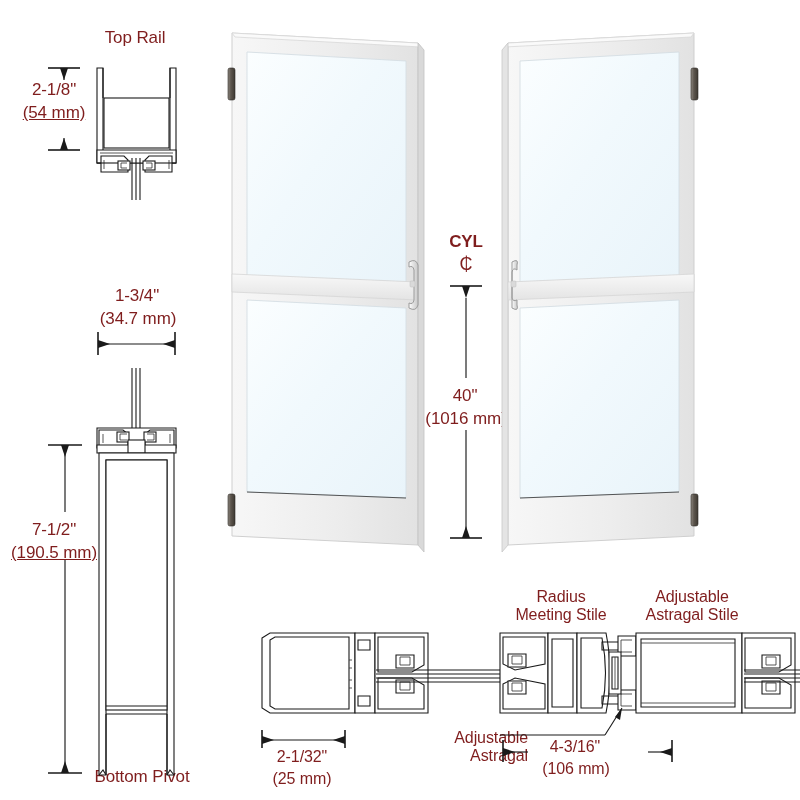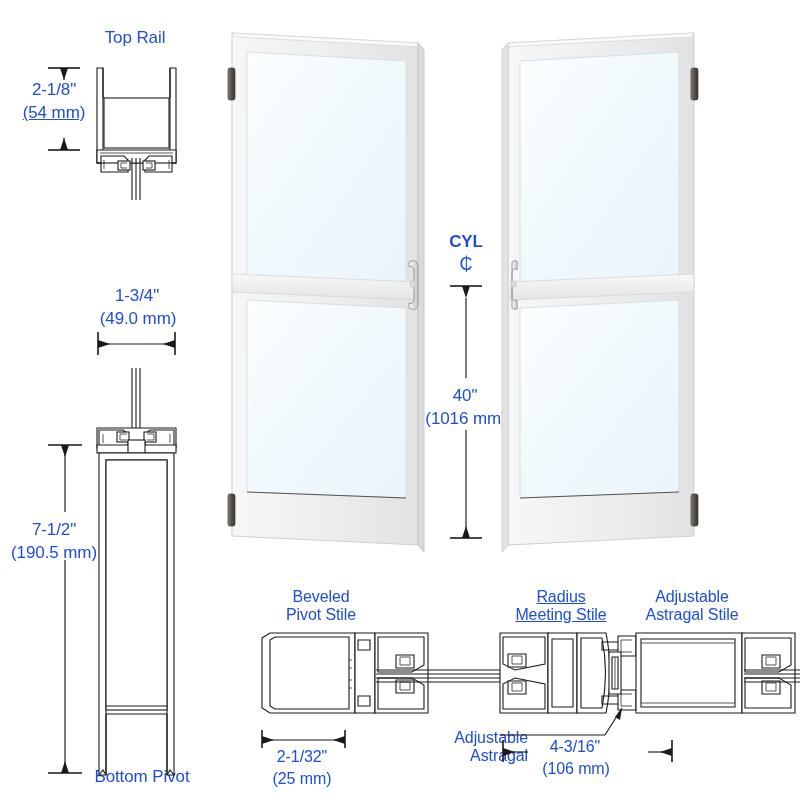--- a/index.html
+++ b/index.html
@@ -8,21 +8,21 @@
     background:#ffffff;
     font-family:"Liberation Sans", sans-serif;
     color:#1a1a1a;
     overflow:hidden;
     position:relative;
   }
   #stage{position:absolute;left:0;top:0;width:800px;height:800px;}
   .lbl{
     position:absolute;
     font-family:"Liberation Sans", sans-serif;
-    color:#1d4ed8;
+    color:#7f1d1d;
     white-space:pre;
     text-align:center;
     line-height:1.12;
     letter-spacing:-0.1px;
   }
   .lbl.t17{font-size:17px;}
   .lbl.t16{font-size:16px;}
   svg{position:absolute;left:0;top:0;}
   .ln{stroke:#1a1a1a;stroke-width:1.1;fill:none;}
   .thin{stroke:#3a3a3a;stroke-width:0.85;fill:none;}
@@ -35,37 +35,35 @@
 <body>
 
 <div id="stage">
 
   <div class="lbl t17" style="left:80px;top:28px;width:110px;">Top Rail</div>
 
   <div class="lbl t17" style="left:14px;top:80px;width:80px;">2-1/8"</div>
   <div class="lbl t17" style="left:8px;top:103px;width:92px;text-decoration:underline;">(54 mm)</div>
 
   <div class="lbl t17" style="left:97px;top:286px;width:80px;">1-3/4"</div>
-  <div class="lbl t17" style="left:86px;top:309px;width:104px;">(49.0 mm)</div>
+  <div class="lbl t17" style="left:86px;top:309px;width:104px;">(34.7 mm)</div>
 
   <div class="lbl t17" style="left:14px;top:520px;width:80px;">7-1/2"</div>
-  <div class="lbl t17" style="left:0px;top:543px;width:108px;">(190.5 mm)</div>
+  <div class="lbl t17" style="left:0px;top:543px;width:108px;text-decoration:underline;">(190.5 mm)</div>
 
   <div class="lbl t17" style="left:82px;top:767px;width:120px;">Bottom Pivot</div>
 
   <div class="lbl t17" style="left:440px;top:232px;width:52px;font-weight:bold;">CYL</div>
   <div class="lbl t17" style="left:440px;top:254px;width:52px;font-size:18px;">₵</div>
 
   <div class="lbl t17" style="left:432px;top:386px;width:66px;">40"</div>
   <div class="lbl t17" style="left:414px;top:409px;width:104px;">(1016 mm)</div>
 
-  <div class="lbl t16" style="left:258px;top:588px;width:126px;">Beveled
-Pivot Stile</div>
-
-  <div class="lbl t16" style="left:498px;top:588px;width:126px;text-decoration:underline;">Radius
+
+  <div class="lbl t16" style="left:498px;top:588px;width:126px;">Radius
 Meeting Stile</div>
 
   <div class="lbl t16" style="left:614px;top:588px;width:156px;">Adjustable
 Astragal Stile</div>
 
   <div class="lbl t16" style="left:406px;top:729px;width:122px;text-align:right;">Adjustable
 Astragal</div>
 
   <div class="lbl t16" style="left:262px;top:748px;width:80px;">2-1/32"</div>
   <div class="lbl t16" style="left:262px;top:770px;width:80px;">(25 mm)</div>

